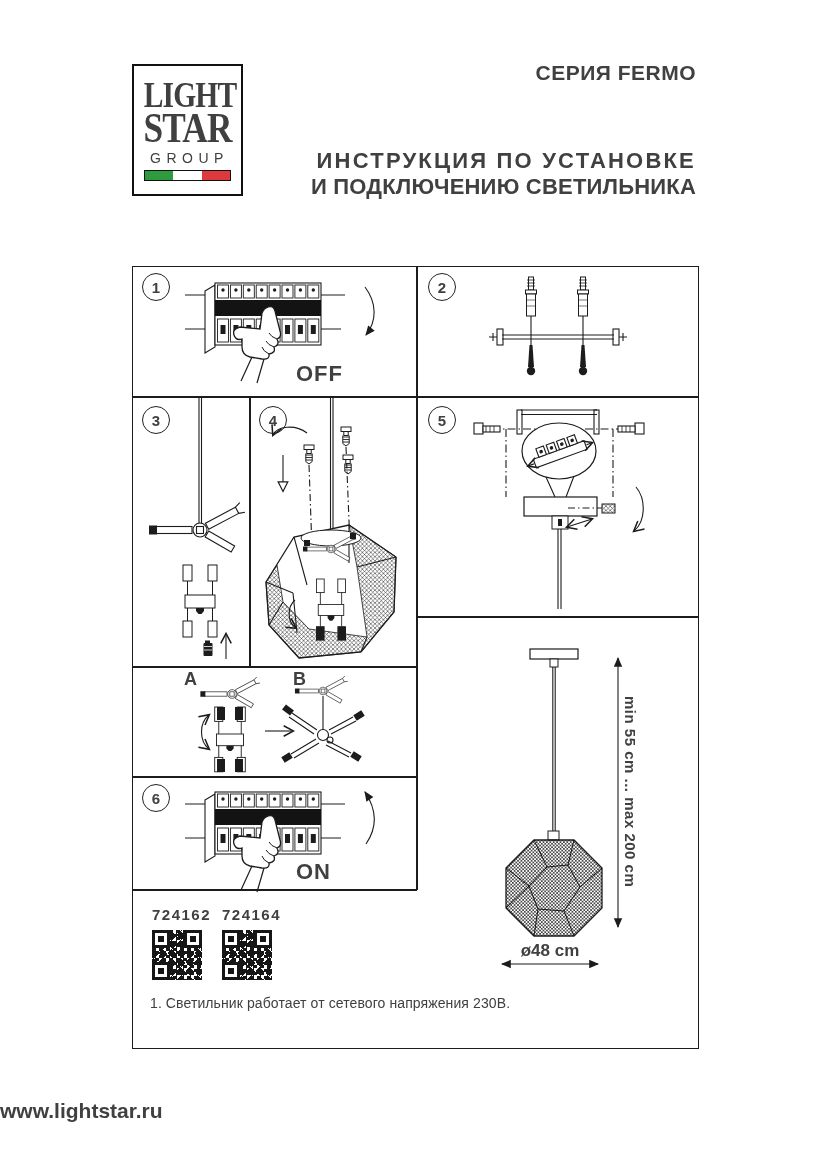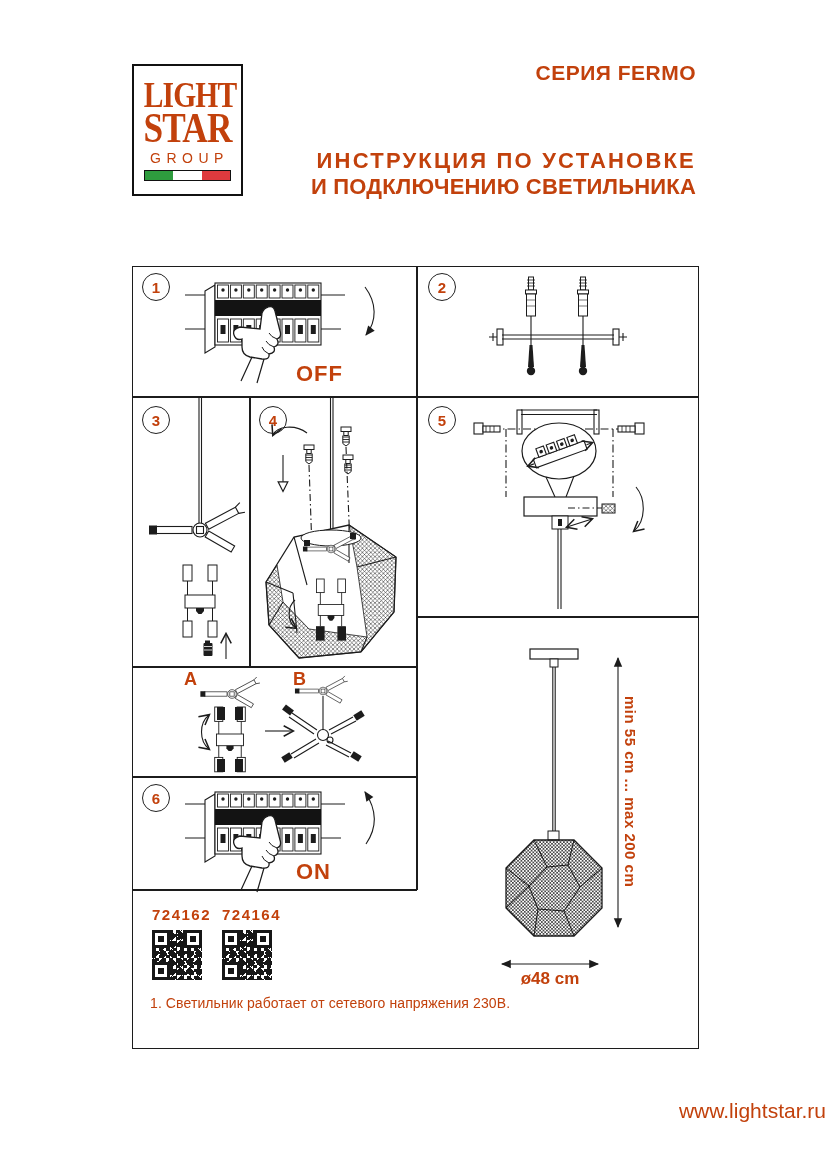--- a/index.html
+++ b/index.html
@@ -1,17 +1,17 @@
 <!DOCTYPE html>
 <html><head>
 <meta charset="utf-8">
 <style>
   html,body{margin:0;padding:0;background:#e8e8e8;}
   .page{position:relative;width:826px;height:1169px;background:#ffffff;margin:0 auto;
-        font-family:"Liberation Sans", sans-serif;color:#c2410c;overflow:hidden;}
+        font-family:"Liberation Sans", sans-serif;color:#404040;overflow:hidden;}
   
   .logo-box{position:absolute;left:132px;top:64px;width:111px;height:132px;
             border:2px solid #111;box-sizing:border-box;text-align:center;}
   .logo-light{margin-top:14px;font-family:"Liberation Serif", serif;font-weight:bold;
               font-size:36px;line-height:30px;letter-spacing:-1px;transform:scaleX(0.82);}
   .logo-star{font-family:"Liberation Serif", serif;font-weight:bold;font-size:42px;
              line-height:37px;letter-spacing:-1px;transform:scaleX(0.84);}
   .logo-group{font-size:14px;letter-spacing:5.5px;margin-top:3px;margin-left:4px;}
   .logo-flag{position:absolute;left:10px;right:10px;bottom:13px;height:9px;
              border:1px solid #111;display:flex;}
@@ -29,35 +29,35 @@
   .badge{position:absolute;width:26px;height:26px;border:1.4px solid #222;border-radius:50%;
          display:flex;align-items:center;justify-content:center;
          font-size:15px;font-weight:bold;background:#fff;}
   .psvg{position:absolute;}
   .switch-label{position:absolute;font-size:22px;font-weight:600;letter-spacing:1px;}
   .pos-label{position:absolute;font-size:18px;font-weight:bold;}
   
   .dim-v{position:absolute;left:617px;top:656px;width:26px;height:272px;
          writing-mode:vertical-rl;display:flex;align-items:center;justify-content:center;
          font-size:15px;font-weight:bold;letter-spacing:0.5px;white-space:nowrap;}
-  .dim-d{position:absolute;left:504px;top:969px;width:92px;text-align:center;
+  .dim-d{position:absolute;left:504px;top:941px;width:92px;text-align:center;
          font-size:17px;font-weight:bold;}
   
   .art-label{position:absolute;font-size:15px;font-weight:bold;letter-spacing:1.5px;}
   .qr{position:absolute;width:50px;height:50px;
       background:
         repeating-conic-gradient(from 45deg,#161616 0% 25%,transparent 0% 50%) 2px 1px/9px 9px,
         repeating-conic-gradient(#161616 0% 25%,#ffffff 0% 50%) 0 0/7px 7px;}
   .finder{position:absolute;width:6px;height:6px;background:#161616;
           border:3px solid #fff;outline:3px solid #161616;}
   .f-tl{left:3px;top:3px;} .f-tr{right:3px;top:3px;} .f-bl{left:3px;bottom:3px;}
   
   .note{position:absolute;left:150px;font-size:14px;letter-spacing:0.1px;}
-  .footer{position:absolute;left:0;right:0;top:1099px;text-align:right;
-          font-size:21px;font-weight:normal;}
+  .footer{position:absolute;left:0;right:0;top:1099px;text-align:left;
+          font-size:21px;font-weight:bold;}
   svg{overflow:visible;}
   svg .ln{stroke:#1c1c1c;fill:none;stroke-width:1.1px;}
 </style>
 </head>
 <body>
 
 <svg width="0" height="0" style="position:absolute" aria-hidden="true">
 <defs>
   <pattern id="xh" width="4.2" height="4.2" patternUnits="userSpaceOnUse">
     <path d="M0 4.2L4.2 0M0 0L4.2 4.2" stroke="#2b2b2b" stroke-width="0.55"></path>

